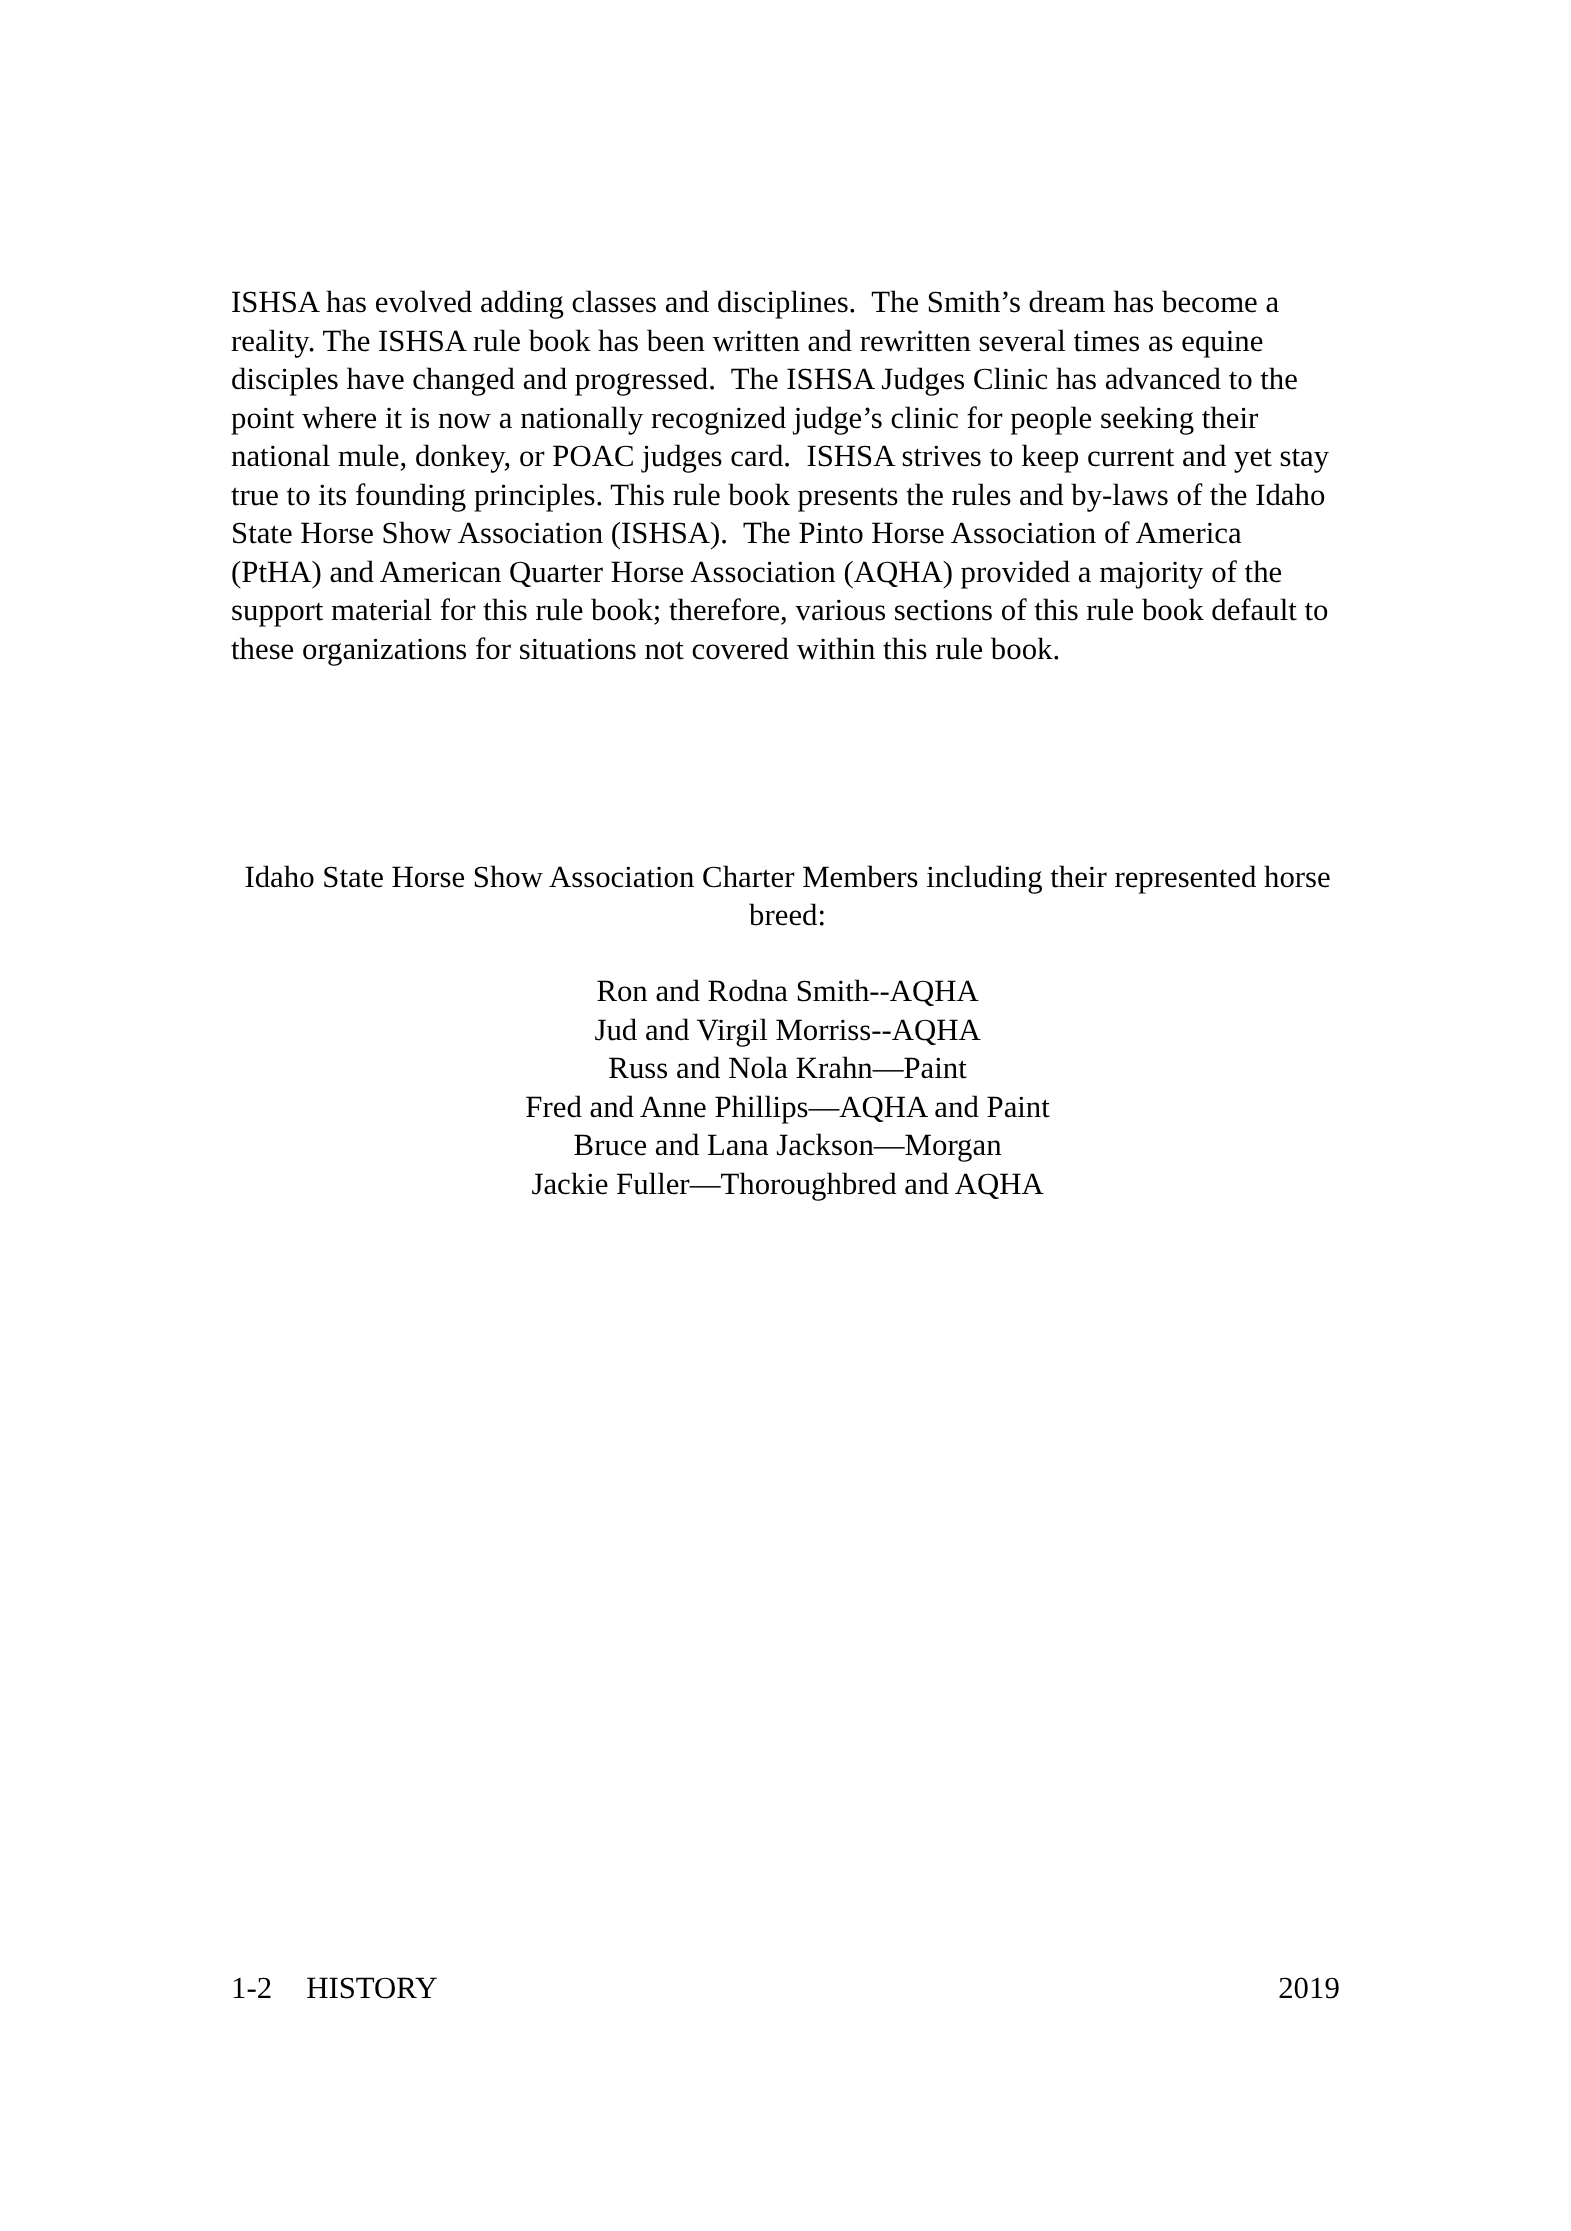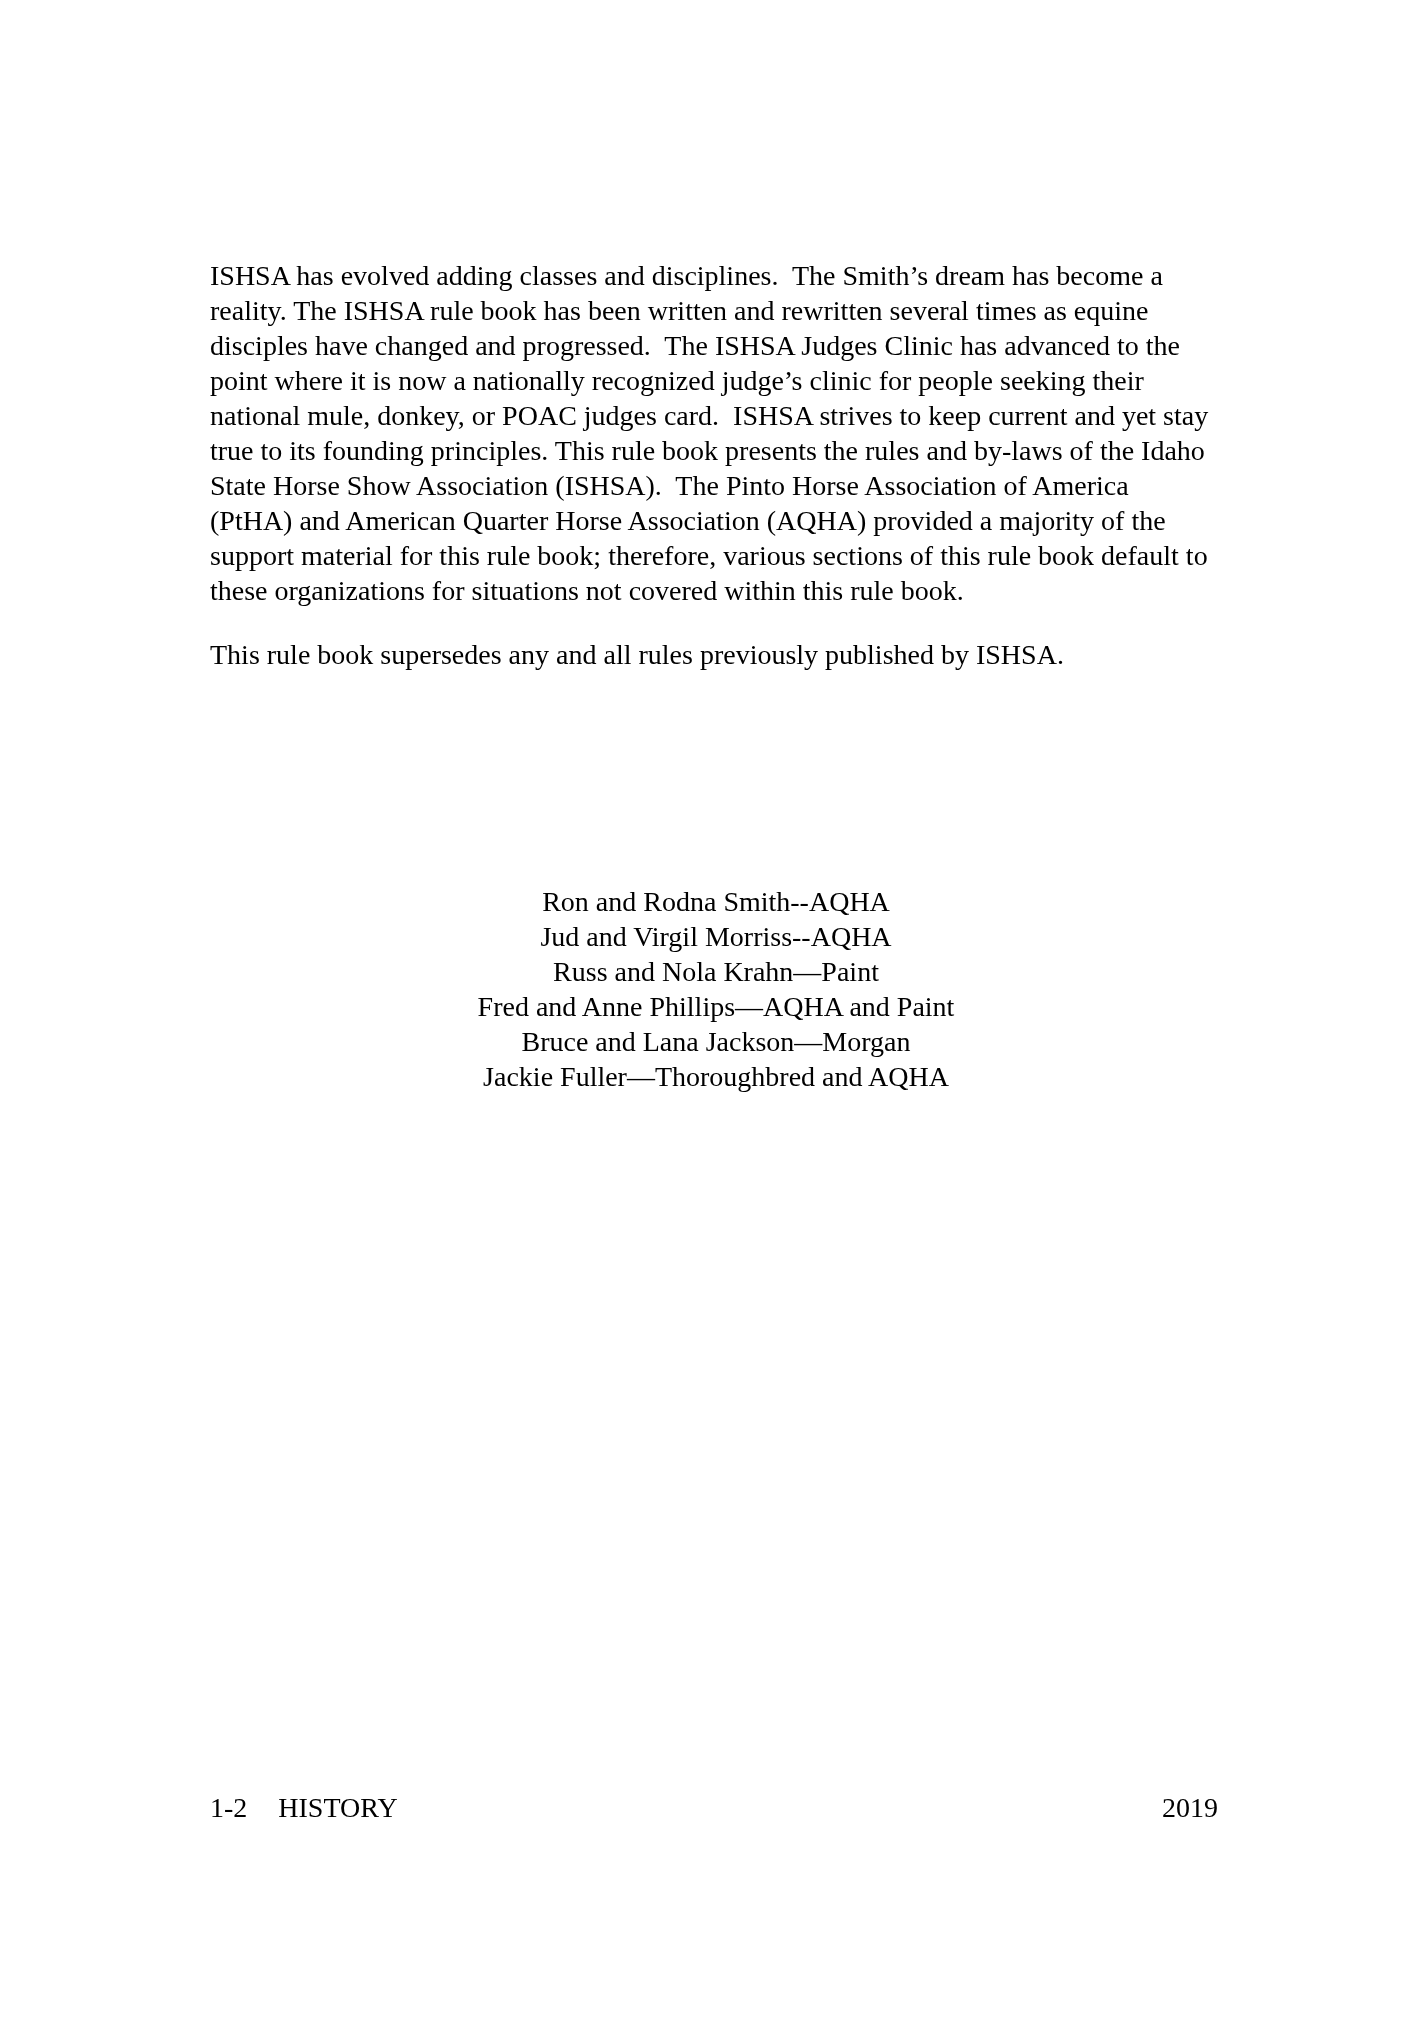--- a/index.html
+++ b/index.html
@@ -50,22 +50,23 @@
 reality. The ISHSA rule book has been written and rewritten several times as equine
 disciples have changed and progressed.  The ISHSA Judges Clinic has advanced to the
 point where it is now a nationally recognized judge’s clinic for people seeking their
 national mule, donkey, or POAC judges card.  ISHSA strives to keep current and yet stay
 true to its founding principles. This rule book presents the rules and by-laws of the Idaho
 State Horse Show Association (ISHSA).  The Pinto Horse Association of America
 (PtHA) and American Quarter Horse Association (AQHA) provided a majority of the
 support material for this rule book; therefore, various sections of this rule book default to
 these organizations for situations not covered within this rule book.</div>
 
-  <div class="textblock para-supersede">This rule book supersedes any and all rules previously published by ISHSA.</div>
 
+  <div class="textblock centered charter-heading">Idaho State Horse Show Association Charter Members including their represented horse
+breed:</div>
 
   <div class="textblock centered charter-members">Ron and Rodna Smith--AQHA
 Jud and Virgil Morriss--AQHA
 Russ and Nola Krahn—Paint
 Fred and Anne Phillips—AQHA and Paint
 Bruce and Lana Jackson—Morgan
 Jackie Fuller—Thoroughbred and AQHA</div>
 
   <div class="footer">
     <div class="footer-left">

